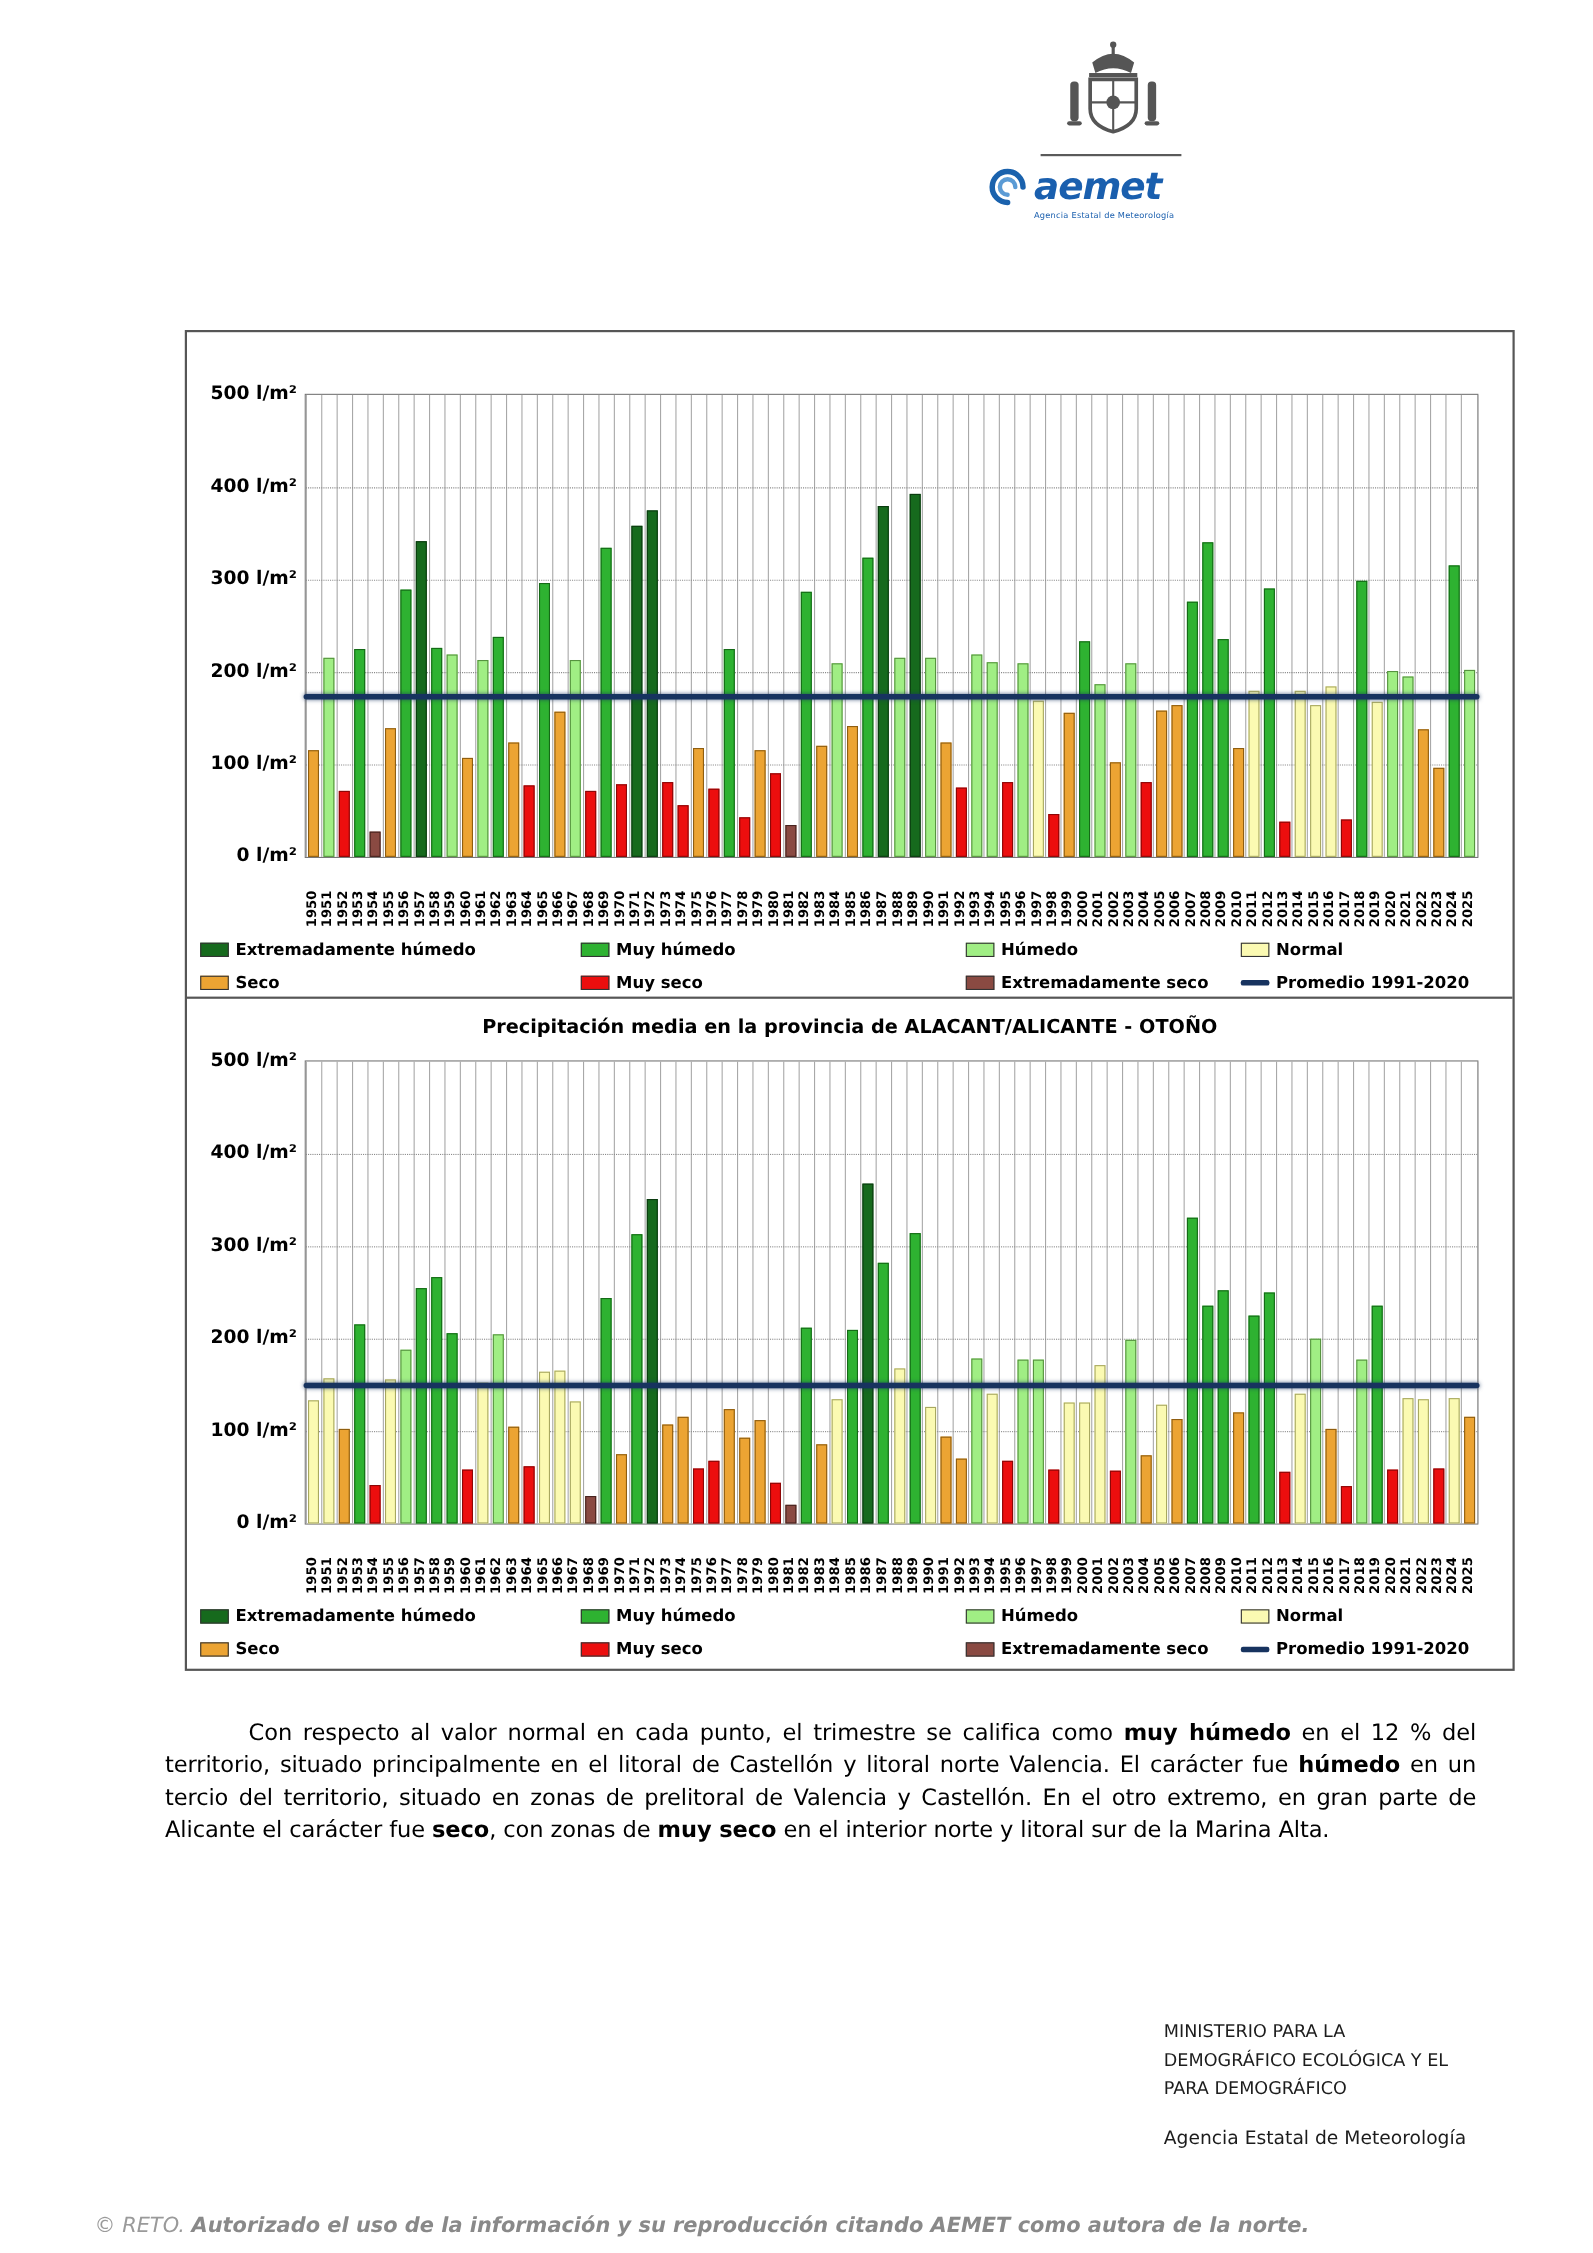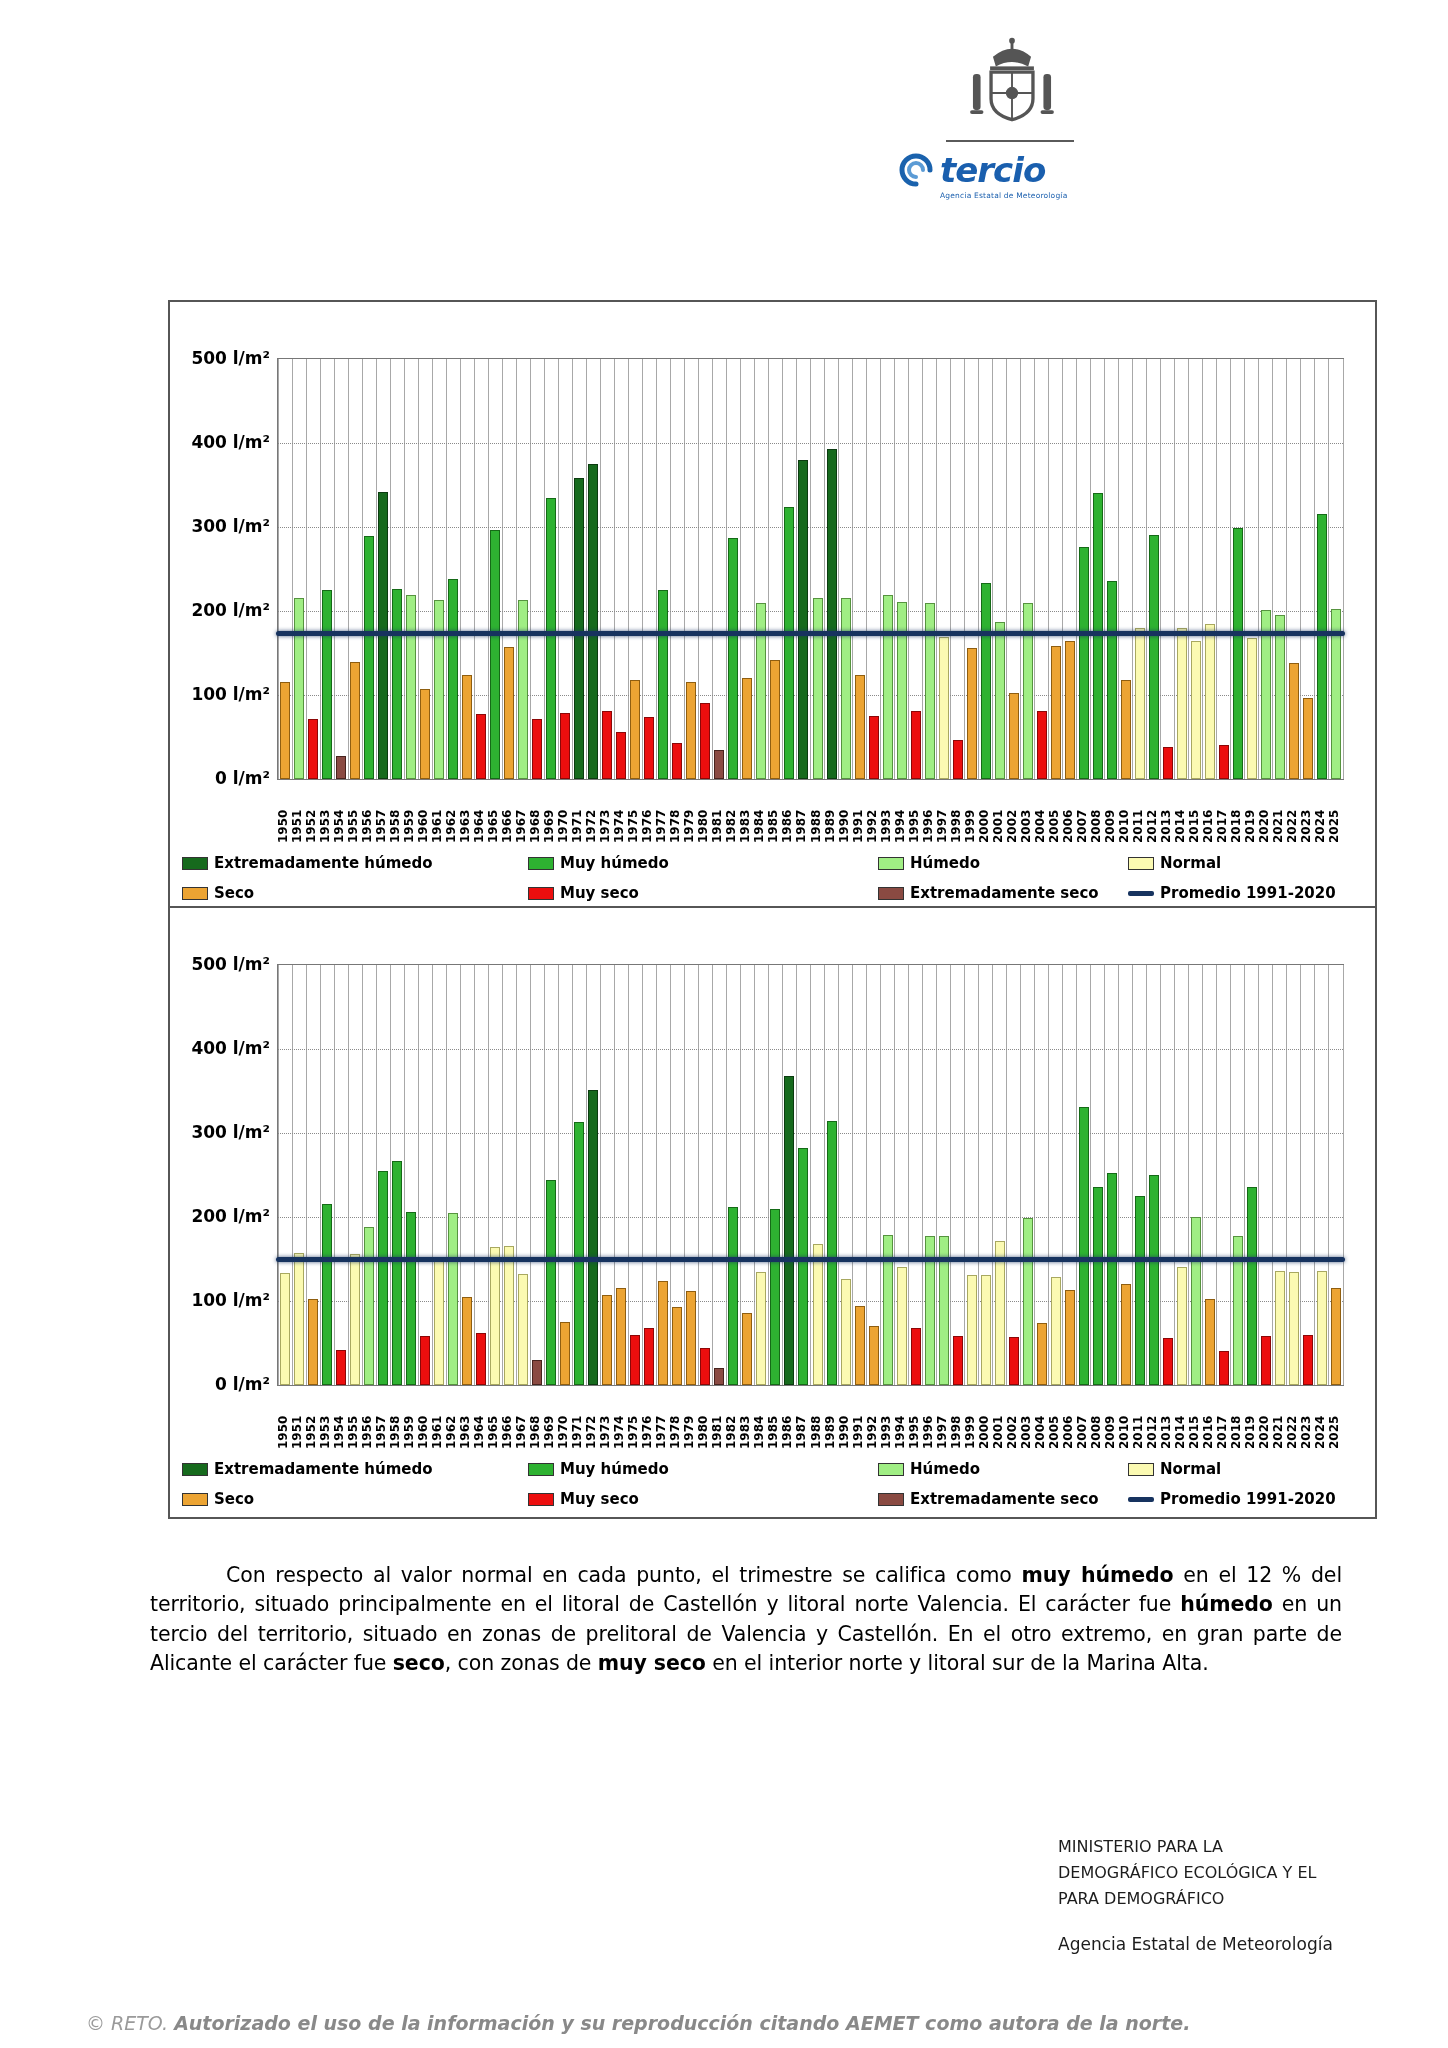--- a/index.html
+++ b/index.html
@@ -58,21 +58,21 @@
     <rect x="80" y="80" width="14" height="4" rx="2" fill="#555"></rect>
   </svg>
 </div>
 <div class="abs header-rule"></div>
 <div class="abs aemet">
   <div class="aemet-row">
     <svg width="40" height="40" viewBox="0 0 40 40">
       <path d="M34 20 a14 14 0 1 0 -14 14" stroke="#1a62ad" stroke-width="5" fill="none" stroke-linecap="round"></path>
       <path d="M27 20 a7 7 0 1 0 -7 7" stroke="#5b9bd5" stroke-width="4" fill="none" stroke-linecap="round"></path>
     </svg>
-    <span class="aemet-word">tercio</span>
+    <span class="aemet-word">aemet</span>
   </div>
   <div class="aemet-tag">Agencia Estatal de Meteorología</div>
 </div>
 
 <div class="abs chart-stack">
   <div class="chart-section" style="height:604px;">
     <div class="ylabels">
         <div class="ylab abs" style="top: 46px;">500 l/m²</div>
         <div class="ylab abs" style="top: 130px;">400 l/m²</div>
         <div class="ylab abs" style="top: 214px;">300 l/m²</div>
@@ -351,20 +351,21 @@
             <div class="llabel">Extremadamente seco</div>
           </div>
           <div class="litem" style="left: 958px;">
             <div class="lineswatch" style="background: rgb(23, 51, 95);"></div>
             <div class="llabel">Promedio 1991-2020</div>
           </div>
         </div>
       </div>
   </div>
   <div class="chart-section" style="height:609px;">
+    <div class="ctitle">Precipitación media en la provincia de ALACANT/ALICANTE - OTOÑO</div>
     <div class="ylabels">
         <div class="ylab abs" style="top: 46px;">500 l/m²</div>
         <div class="ylab abs" style="top: 130px;">400 l/m²</div>
         <div class="ylab abs" style="top: 214px;">300 l/m²</div>
         <div class="ylab abs" style="top: 298px;">200 l/m²</div>
         <div class="ylab abs" style="top: 382px;">100 l/m²</div>
         <div class="ylab abs" style="top: 466px;">0 l/m²</div>
       </div>
     <div class="plot">
         <div class="vgrid" style="left: -0.5px;"></div>

